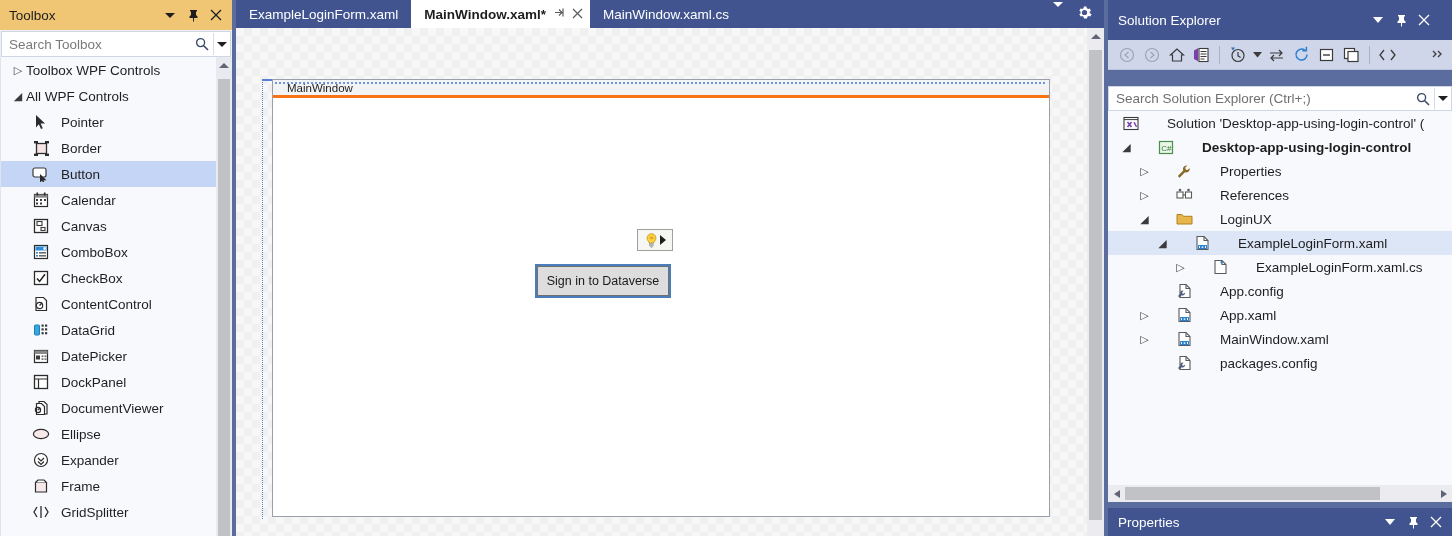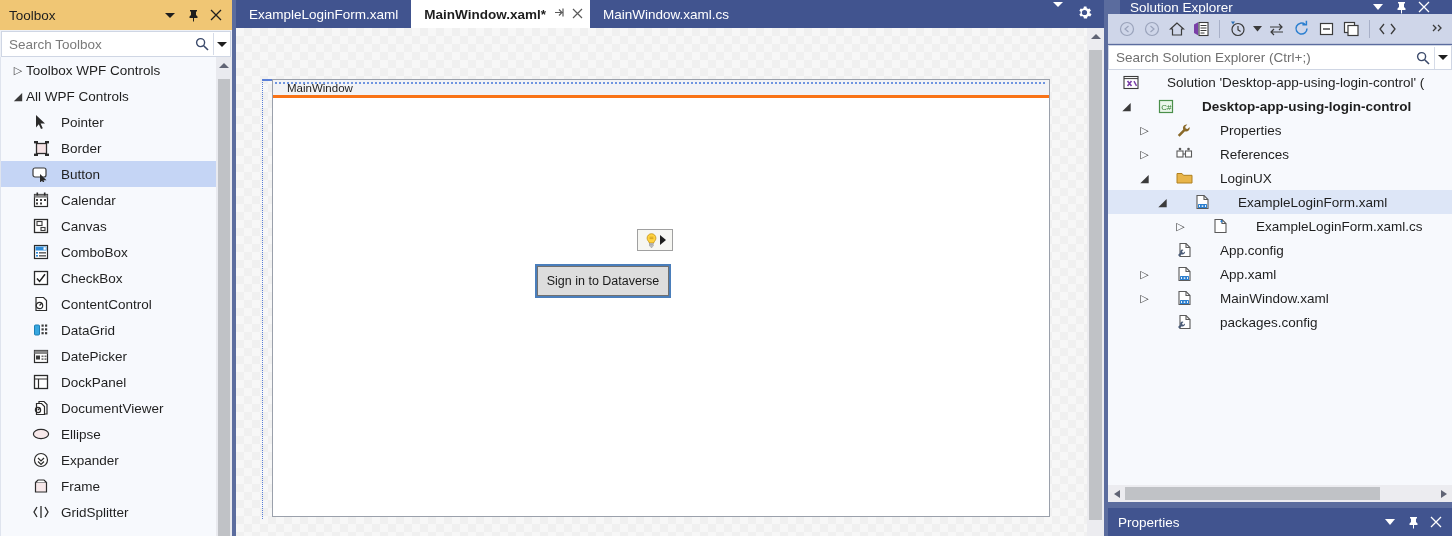--- a/index.html
+++ b/index.html
@@ -192,44 +192,44 @@
     font-size: 12.5px; color: #1a1a1a;
   }
 
   
   .right-dock {
     position: absolute; left: 1108px; top: 0;
     width: 344px; height: 536px;
     display: flex; flex-direction: column;
   }
   .se-title {
-    height: 14px; background: #41548f;
+    height: 40px; background: #41548f;
     display: flex; align-items: center;
     padding: 0 16px 0 10px;
-    color: #ffffff; font-size: 13.5px; margin-left: 12px;
+    color: #ffffff; font-size: 13.5px;
   }
   .se-title .t-label { flex: 1; }
   .se-title .t-btns { display: flex; align-items: center; gap: 9px; padding-right: 5px; }
   .se-title .t-btn { width: 14px; height: 16px; display:flex;align-items:center;justify-content:center; color:#fff; font-size: 13px; }
 
   .se-toolbar {
     height: 30px; background: #cfd6e9;
     display: flex; align-items: center;
     padding: 0 6px; gap: 0px;
     border-bottom: 1px solid #bcc4db;
   }
   .se-tb-btn {
     width: 25px; height: 24px; display: flex; align-items: center; justify-content: center;
     color: #3b3b3b;
   }
   .se-sep { width: 1px; height: 18px; background: #a8b0c8; margin: 0 5px; }
 
   .se-search {
     height: 25px; background: #fff;
-    margin: 1px 0 0 0;
+    margin: 16px 0 0 0;
     border: 1px solid #cfd6e4;
     display: flex; align-items: center;
   }
   .se-search input {
     flex: 1; border: 0; outline: 0; background: transparent;
     font-family: "Liberation Sans", sans-serif; font-size: 13.5px;
     color: #333; padding-left: 7px;
   }
   .se-search input::placeholder { color: #6f6f6f; }
 

